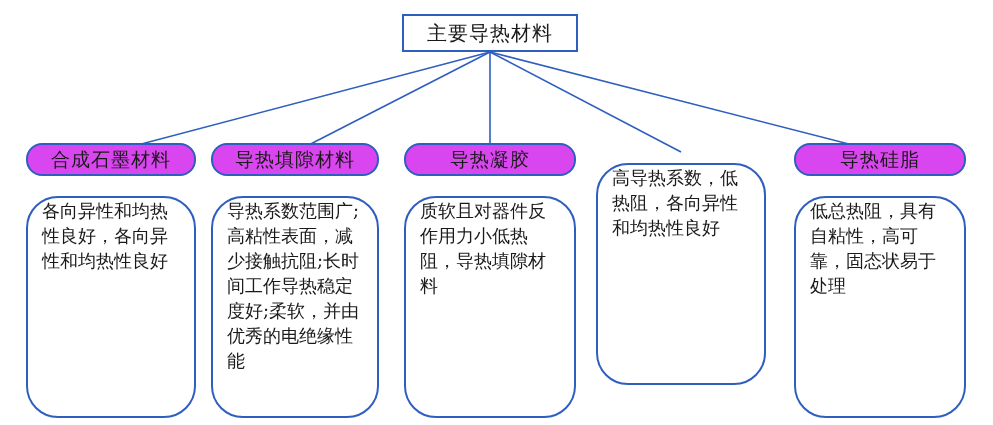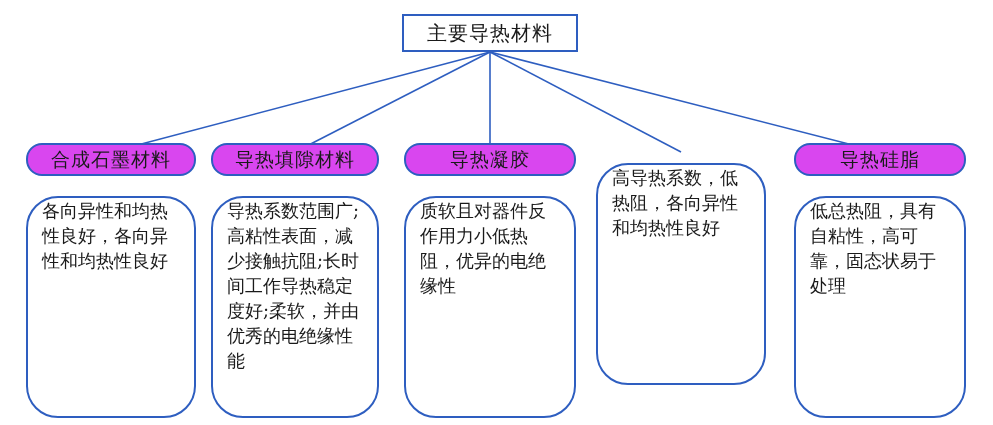--- a/index.html
+++ b/index.html
@@ -113,21 +113,21 @@
     <div class="branch-desc">
       <p>导热系数范围广;高粘性表面，减少接触抗阻;长时间工作导热稳定度好;柔软，并由优秀的电绝缘性能</p>
     </div>
   </div>
 
   <div class="branch b2">
     <div class="branch-title">
       <span>导热凝胶</span>
     </div>
     <div class="branch-desc">
-      <p>质软且对器件反作用力小低热阻，优异的电绝缘性</p>
+      <p>质软且对器件反作用力小低热阻，导热填隙材料</p>
     </div>
   </div>
 
   <div class="branch b3">
     <div class="branch-desc">
       <p>高导热系数，低热阻，各向异性和均热性良好</p>
     </div>
   </div>
 
   <div class="branch b4">

